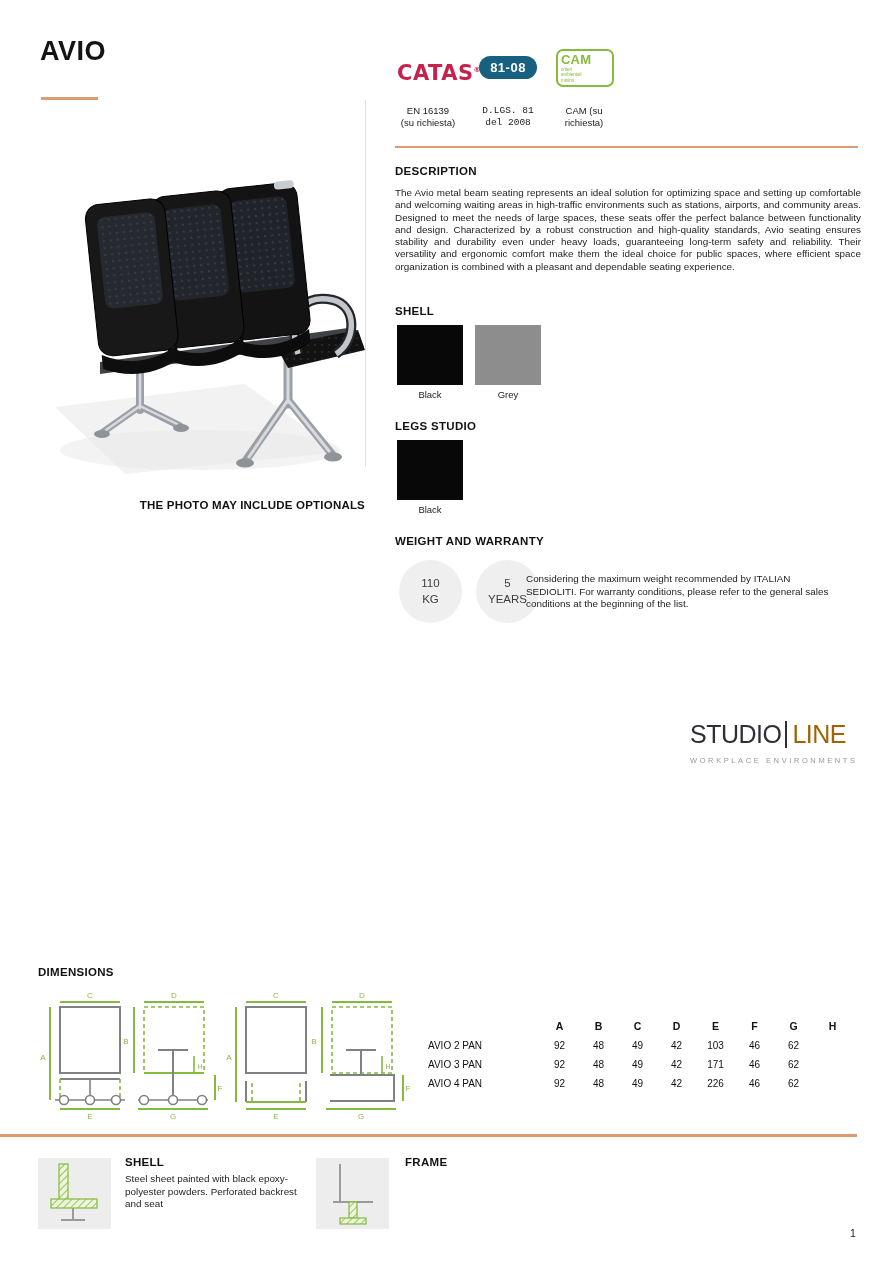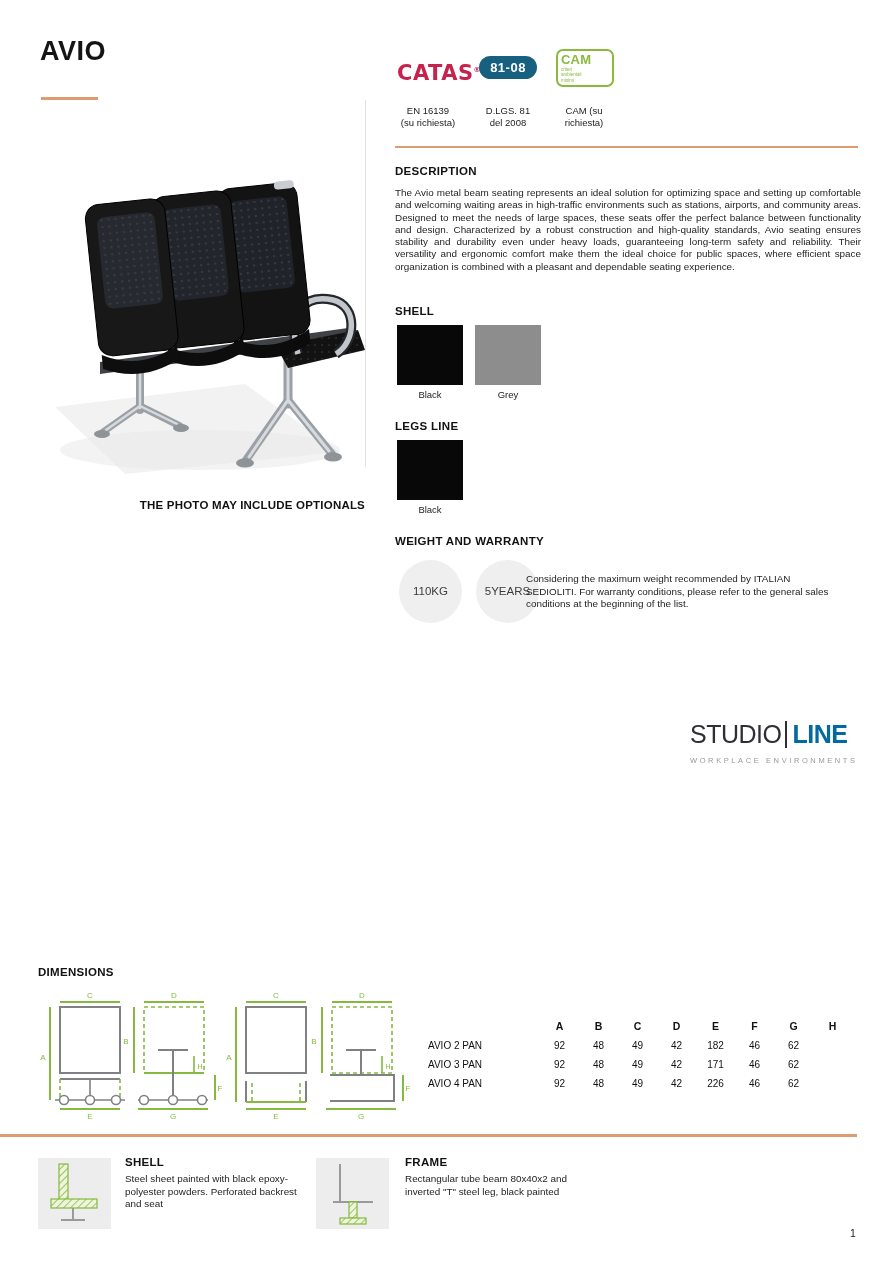--- a/index.html
+++ b/index.html
@@ -17,21 +17,21 @@
   .cam-box{width:58px;height:38px;border:2px solid #8aba3d;border-radius:7px;display:flex;
            align-items:center;padding:1px 3px;box-sizing:border-box;background:#fff;gap:28px;}
   .cam-left{display:flex;flex-direction:column;line-height:1;}
   .cam-name{font-size:13px;font-weight:bold;letter-spacing:.2px;}
   .cam-sub{font-size:4.5px;line-height:1.15;width:26px;margin-top:1px;}
   .vline{width:1px;background:#e1e1e1;}
   .caption{font-size:11.5px;font-weight:bold;text-align:right;letter-spacing:.2px;color:#111;}
   .desc{font-size:9.9px;line-height:1.24;text-align:justify;color:#232323;}
   .swatch{width:66px;height:60px;}
   .swatch-label{width:66px;text-align:center;font-size:9.5px;color:#222;margin-top:4px;}
-  .circle{width:63px;height:63px;border-radius:50%;background:#efefef;display:flex;flex-direction:row;
+  .circle{width:63px;height:63px;border-radius:50%;background:#efefef;display:flex;flex-direction:column;
           align-items:center;justify-content:center;font-size:11.5px;color:#3c3c3c;line-height:1.35;}
   .brand-row{display:flex;align-items:center;text-align:center;}
   .brand-studio{font-size:25px;color:#2e2e36;letter-spacing:-.5px;}
   .brand-bar{width:2px;height:27px;background:#2e2e36;margin:0 5px 0 4px;}
   .brand-line{font-size:25px;letter-spacing:-.5px;}
   .brand-tagline{font-size:7.5px;letter-spacing:2.6px;color:#999;margin-top:7px;}
   .dim-table{display:grid;grid-template-columns:112px repeat(8,39px);font-size:10px;color:#111;}
   .dim-table .hcell{font-weight:bold;text-align:center;padding:4px 0;font-size:10.5px;}
   .dim-table .mcell{text-align:left;padding:4px 0;}
   .dim-table .vcell{text-align:center;padding:4px 0;}
@@ -64,21 +64,21 @@
     <svg width="22" height="30" viewBox="0 0 22 30">
       <path d="M2 27 C1 12 9 3 21 3 C20 17 13 25 2 27 Z" fill="#8aba3d"></path>
       <path d="M4 25 C9 18 14 11 19 5" stroke="#ffffff" stroke-width="1.2" fill="none"></path>
     </svg>
   </div>
 
   <div class="abs cert-label" style="left:393px;top:105px;width:70px;">
     <div>EN 16139</div>
     <div>(su richiesta)</div>
   </div>
-  <div class="abs cert-label" style="left:473px;top:105px;width:70px;">
+  <div class="abs cert-label" style="left:473px;top:105px;width:70px;font-family:Liberation Mono, monospace;">
     <div>D.LGS. 81</div>
     <div>del 2008</div>
   </div>
   <div class="abs cert-label" style="left:549px;top:105px;width:70px;">
     <div>CAM (su</div>
     <div>richiesta)</div>
   </div>
 
   <div class="abs rule" style="left: 395px; top: 146px; width: 463px; background: rgb(221, 156, 111);"></div>
 
@@ -146,42 +146,42 @@
   <div class="abs hd" style="left:395px;top:305px;">SHELL</div>
   <div class="abs" style="left:397px;top:325px;">
     <div class="swatch" style="background: rgb(8, 8, 8);"></div>
     <div class="swatch-label">Black</div>
   </div>
   <div class="abs" style="left:475px;top:325px;">
     <div class="swatch" style="background: rgb(141, 141, 141);"></div>
     <div class="swatch-label">Grey</div>
   </div>
 
-  <div class="abs hd" style="left:395px;top:420px;">LEGS LINE</div>
+  <div class="abs hd" style="left:395px;top:420px;">LEGS STUDIO</div>
   <div class="abs" style="left:397px;top:440px;">
     <div class="swatch" style="background: rgb(8, 8, 8);"></div>
     <div class="swatch-label">Black</div>
   </div>
 
   <div class="abs hd" style="left:395px;top:535px;">WEIGHT AND WARRANTY</div>
   <div class="abs circle" style="left:399px;top:560px;">
     <div>110</div>
     <div>KG</div>
   </div>
   <div class="abs circle" style="left:476px;top:560px;">
     <div>5</div>
     <div>YEARS</div>
   </div>
   <div class="abs small" style="left:526px;top:573px;width:308px;">Considering the maximum weight recommended by ITALIAN SEDIOLITI. For warranty conditions, please refer to the general sales conditions at the beginning of the list.</div>
 
   <div class="abs" style="left:690px;top:720px;">
     <div class="brand-row">
       <span class="brand-studio">STUDIO</span>
       <span class="brand-bar"></span>
-      <span class="brand-line" style="color: #0369a1; font-weight: bold;">LINE</span>
+      <span class="brand-line" style="color: #a16207;">LINE</span>
     </div>
     <div class="brand-tagline">WORKPLACE ENVIRONMENTS</div>
   </div>
 
   <div class="abs hd" style="left:38px;top:966px;">DIMENSIONS</div>
 
   <svg class="abs" style="left:40px;top:988px;" width="94" height="132" viewBox="0 0 94 132">
     <text class="glabel" x="50" y="10" text-anchor="middle">C</text>
     <line class="dg" x1="20" y1="14" x2="80" y2="14" stroke-width="2"></line>
     <line class="dg" x1="10" y1="19" x2="10" y2="112" stroke-width="2"></line>
@@ -261,21 +261,21 @@
     <div class="hcell">E</div>
     <div class="hcell">F</div>
     <div class="hcell">G</div>
     <div class="hcell">H</div>
 
     <div class="mcell">AVIO 2 PAN</div>
     <div class="vcell">92</div>
     <div class="vcell">48</div>
     <div class="vcell">49</div>
     <div class="vcell">42</div>
-    <div class="vcell">182</div>
+    <div class="vcell">103</div>
     <div class="vcell">46</div>
     <div class="vcell">62</div>
     <div class="vcell"></div>
 
     <div class="mcell">AVIO 3 PAN</div>
     <div class="vcell">92</div>
     <div class="vcell">48</div>
     <div class="vcell">49</div>
     <div class="vcell">42</div>
     <div class="vcell">171</div>
@@ -321,17 +321,16 @@
           <line x1="0" y1="0" x2="0" y2="5" stroke="#85b940" stroke-width="1.6"></line>
         </pattern>
       </defs>
       <line x1="17" y1="2" x2="17" y2="40" stroke="#9a9a9a" stroke-width="2"></line>
       <line x1="10" y1="40" x2="50" y2="40" stroke="#9a9a9a" stroke-width="2"></line>
       <rect x="26" y="40" width="8" height="16" fill="url(#hatchB)" stroke="#85b940" stroke-width="1.2"></rect>
       <rect x="17" y="56" width="26" height="6" fill="url(#hatchB)" stroke="#85b940" stroke-width="1.2"></rect>
     </svg>
   </div>
   <div class="abs hd" style="left:405px;top:1156px;">FRAME</div>
-  <div class="abs small" style="left:405px;top:1173px;width:185px;">Rectangular tube beam 80x40x2 and inverted "T" steel leg, black painted</div>
 
   <div class="abs" style="left:850px;top:1227px;font-size:10.5px;color:#222;">1</div>
 
 </div>
 
 </body></html>

